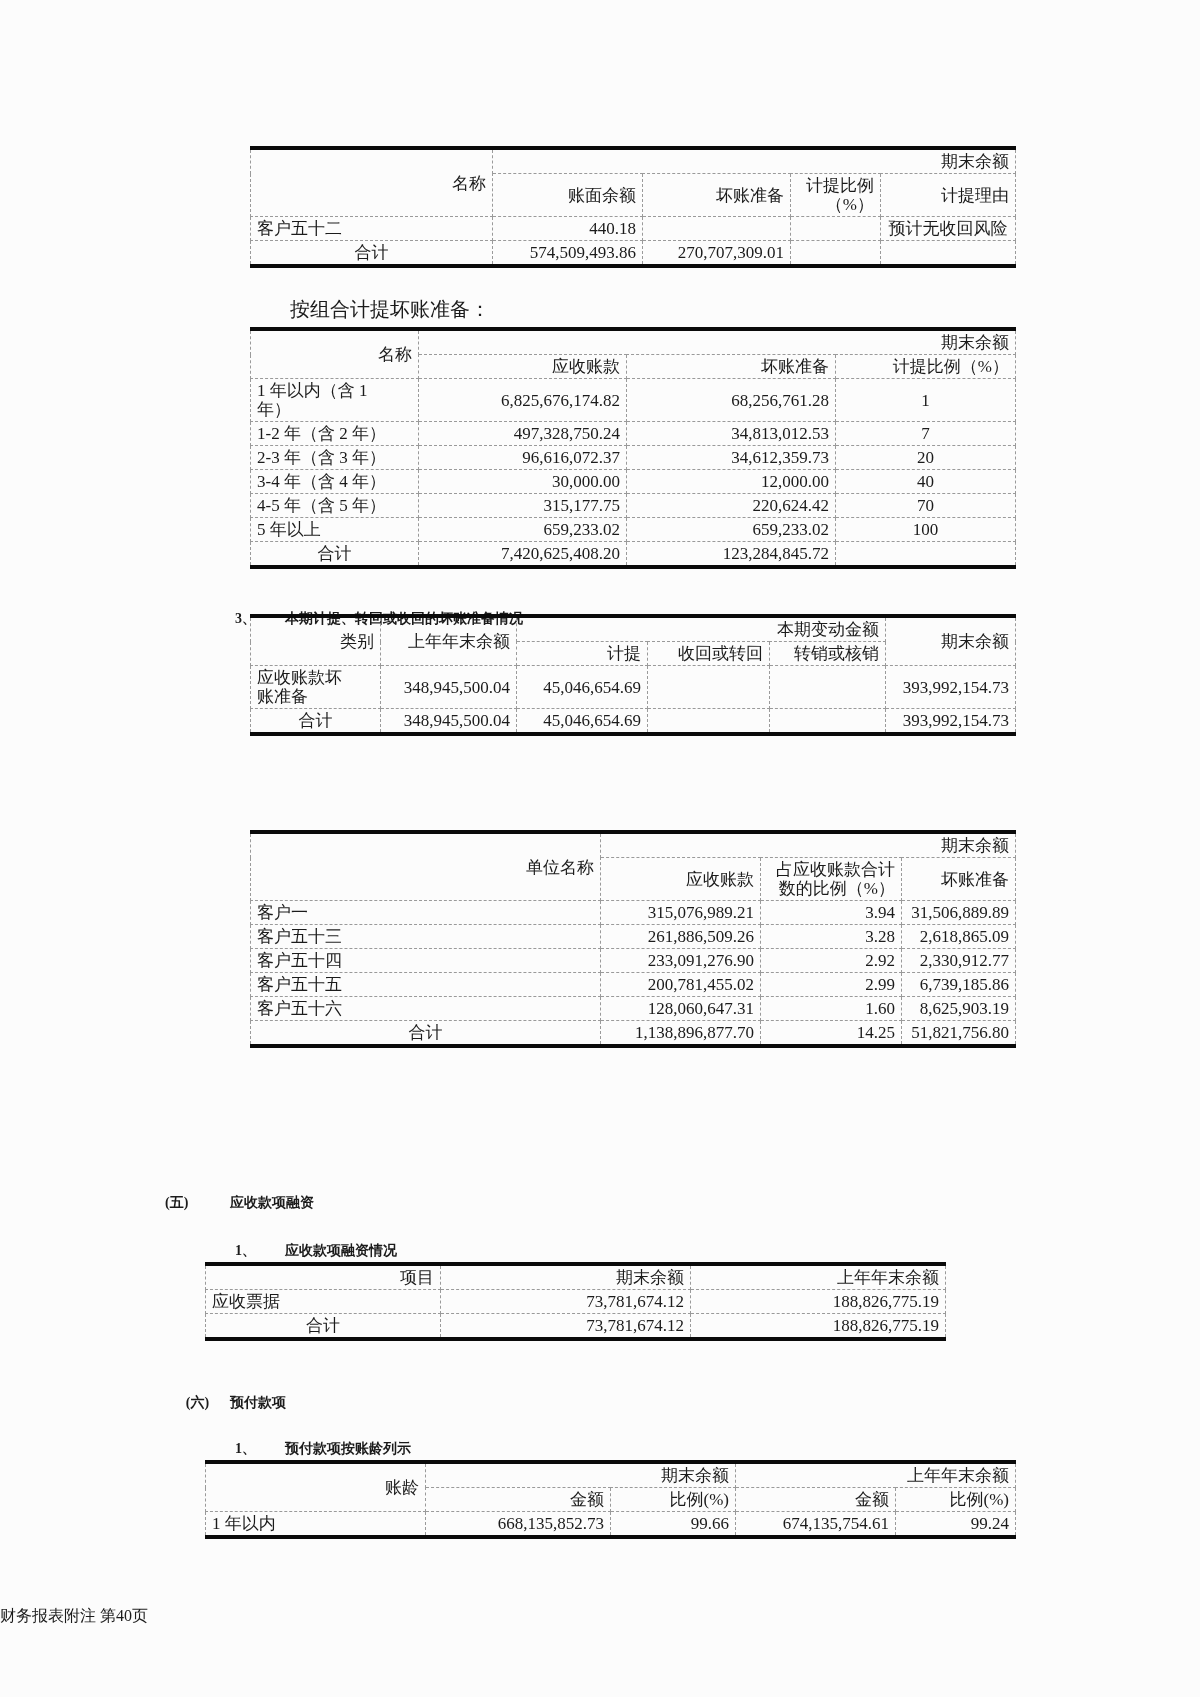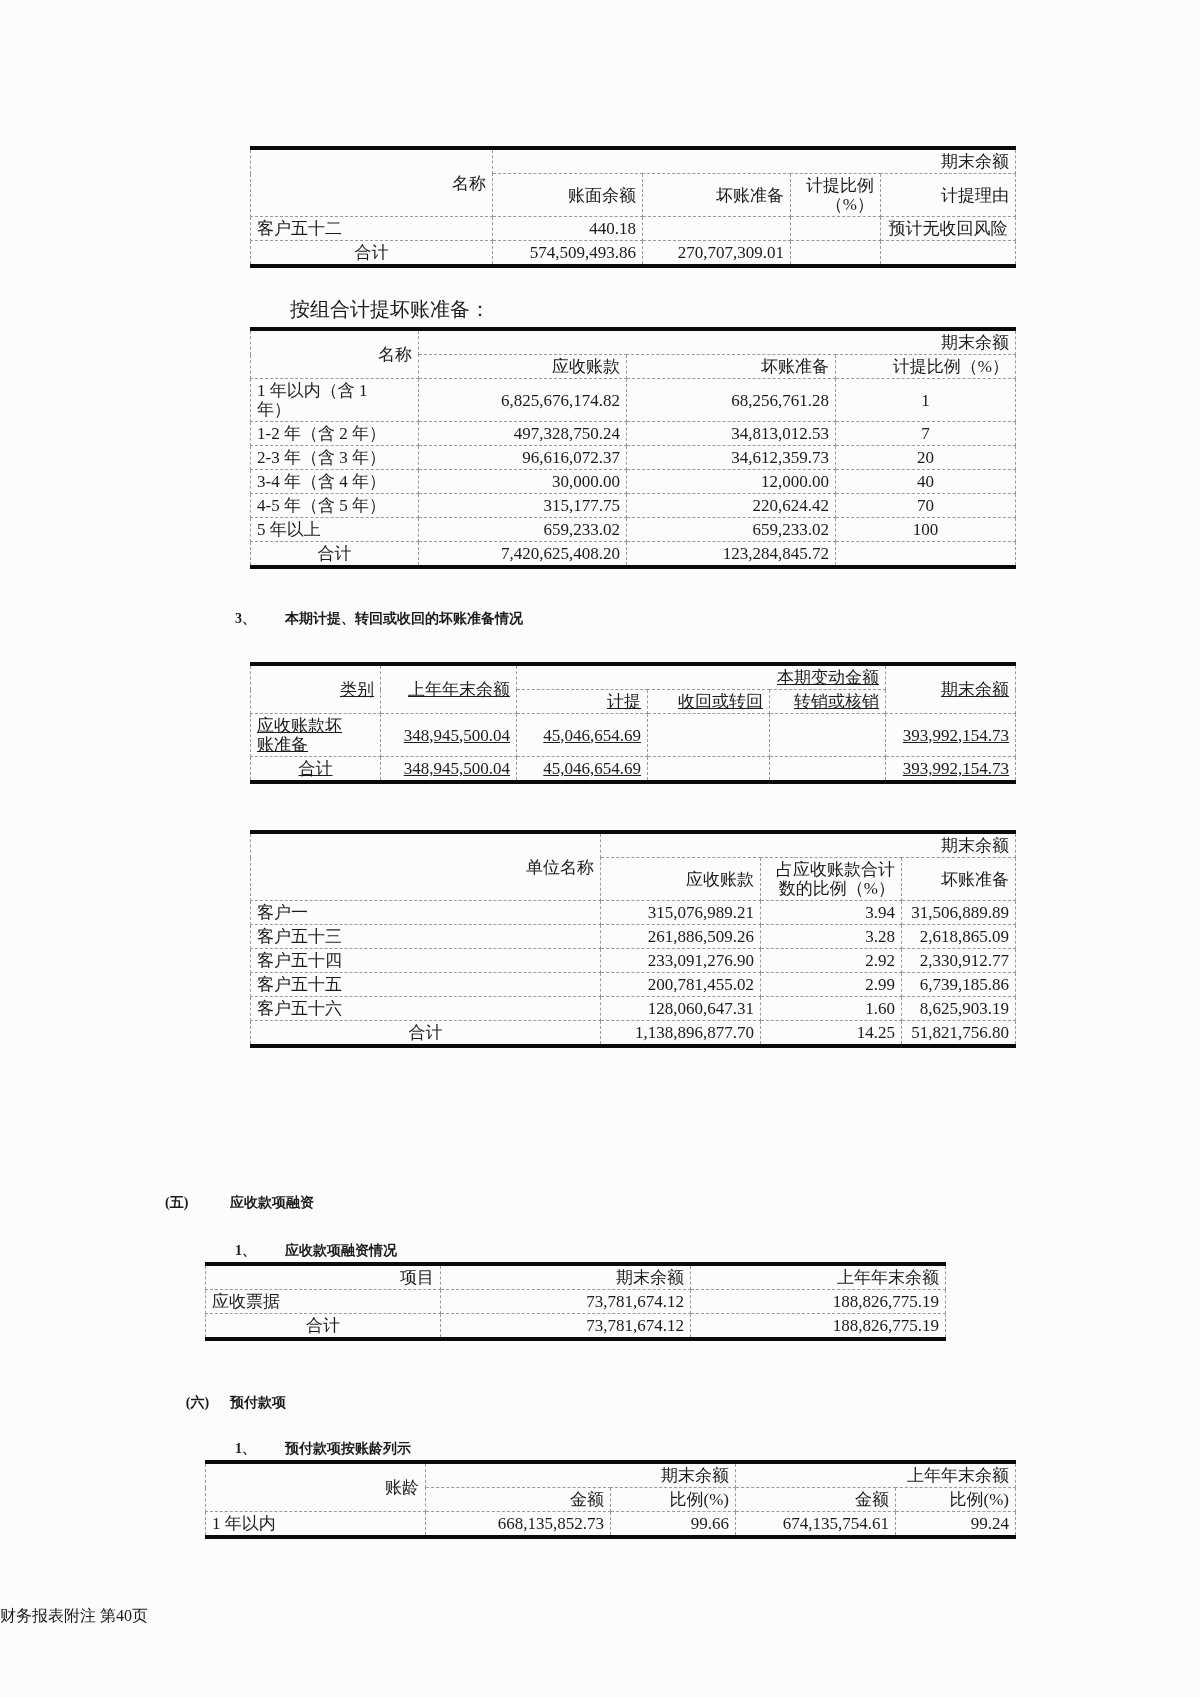--- a/index.html
+++ b/index.html
@@ -151,21 +151,21 @@
         <td class="ctr"></td>
       </tr>
     </tbody>
       </table>
   </div>
 
   <div class="heading" style="left:235px; top:608px;">
     <span class="n n-w50">3、</span><span>本期计提、转回或收回的坏账准备情况</span>
   </div>
 
-  <div class="tbl" style="left:250px; top:662px; width:765px;text-decoration:underline;">
+  <div class="tbl" style="left:250px; top:614px; width:765px;">
     <table>
       <colgroup>
           <col style="width:130px">
           <col style="width:136px">
           <col style="width:131px">
           <col style="width:122px">
           <col style="width:116px">
           <col style="width:130px">
         </colgroup>
       <tbody>

